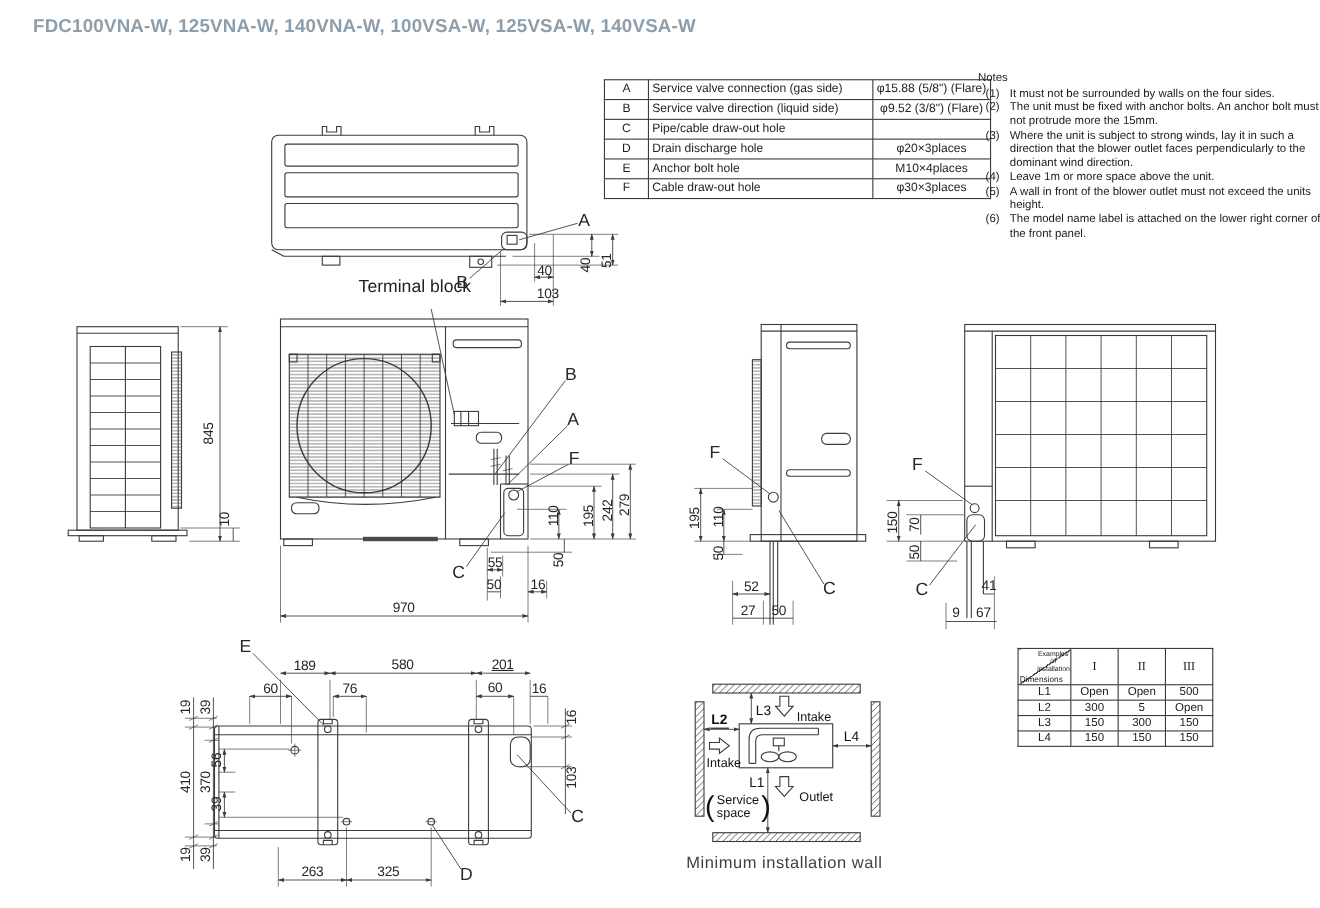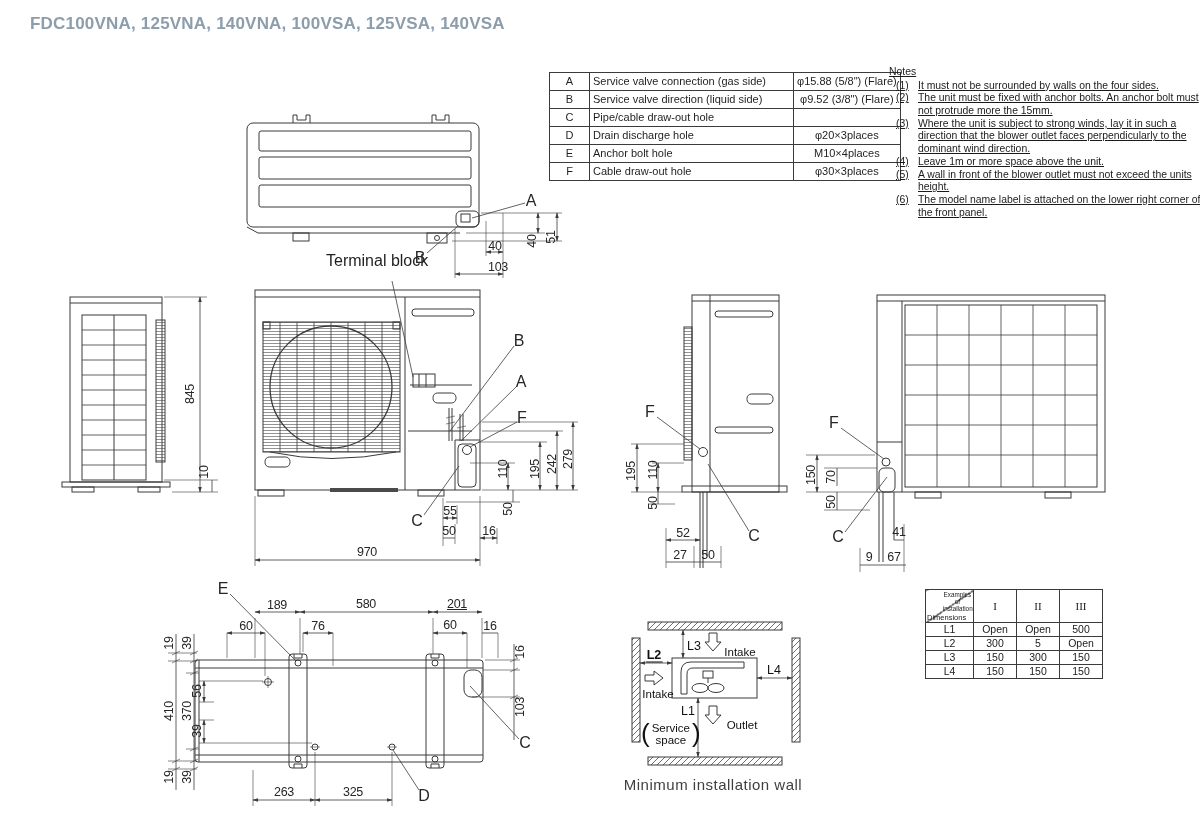--- a/index.html
+++ b/index.html
@@ -18,42 +18,42 @@
   table.sym{position:absolute;left:549px;top:72px;border-collapse:collapse;
             table-layout:fixed;font-size:11px;color:#1f1f1f;}
   table.sym td{border:1.2px solid #3b3b3b;height:17px;padding:0 3px;line-height:1.05;
                white-space:nowrap;overflow:hidden;}
   table.sym td.h{text-align:center;font-size:11px;}
   table.sym td.c-sym{text-align:center;}
   table.sym td.c-val{text-align:center;}
 
   
   .notes{position:absolute;left:889px;top:66px;width:312px;font-size:10.4px;
-         line-height:1.22;color:#1b1b1b;text-decoration:underline;}
+         line-height:1.22;color:#1b1b1b;}
   .notes .notes-title{margin-bottom:1px;}
   .note-item{display:flex;}
   .note-num{flex:none;width:22px;padding-left:7px;}
   .note-text{flex:1;}
 
   
   .dl{position:absolute;transform:translate(-50%,-50%);font-size:12.5px;
       letter-spacing:-0.3px;color:#262626;white-space:nowrap;}
   .dl.rot{transform:translate(-50%,-50%) rotate(-90deg);}
   .dl.callout{font-size:16px;letter-spacing:0;}
 
   .tb-label{position:absolute;left:326px;top:252px;font-size:16px;color:#1f1f1f;white-space:nowrap;}
 
   
   .llab{position:absolute;transform:translate(-50%,-50%);font-size:12.5px;color:#111;}
   .llab.bold{font-weight:bold;border-bottom:1.5px solid #111;padding:0 1px 0px 1px;}
   .flow{position:absolute;transform:translate(-50%,-50%);font-size:11.5px;color:#111;white-space:nowrap;}
   .service{position:absolute;left:641px;top:722px;display:flex;align-items:center;
            font-size:11.5px;color:#111;}
   .service .paren{font-size:26px;font-weight:300;line-height:0.9;}
-  .service .svc{text-align:center;line-height:1.05;padding:0 2px;}
+  .service .svc{line-height:1.05;padding:0 2px;}
   .caption{position:absolute;left:606px;top:776px;width:214px;text-align:center;
            font-size:15px;letter-spacing:0.5px;color:#3f3f3f;white-space:nowrap;}
 
   
   table.inst{position:absolute;left:925px;top:589px;border-collapse:collapse;
              table-layout:fixed;font-size:10.5px;color:#1b1b1b;}
   table.inst td{border:1.2px solid #3b3b3b;text-align:center;padding:0;height:13px;line-height:1;}
   table.inst td.it-corner{height:32px;position:relative;
       background:linear-gradient(to bottom right,transparent calc(50% - 0.6px),#3b3b3b calc(50% - 0.6px),#3b3b3b calc(50% + 0.6px),transparent calc(50% + 0.6px));}
   .corner-top{position:absolute;top:2px;right:1px;width:62%;font-size:6.3px;line-height:1.1;text-align:center;}
@@ -369,21 +369,21 @@
       <line class="d" x1="757" y1="678" x2="792" y2="678" marker-start="url(#ar)" marker-end="url(#ar)"></line>
       <line class="d" x1="698" y1="698" x2="698" y2="757" marker-start="url(#ar)" marker-end="url(#ar)"></line>
       <path d="M645,675 h9 v-4 l9,7 -9,7 v-4 h-9 z" fill="#fff"></path>
       <path d="M709,633 v9 h-4 l8,9 8,-9 h-4 v-9 z" fill="#fff"></path>
       <path d="M709,706 v9 h-4 l8,9 8,-9 h-4 v-9 z" fill="#fff"></path>
     </g>
   </g>
 </svg>
 
 <div class="title">
-  <div>FDC100VNA, 125VNA, 140VNA, 100VSA, 125VSA, 140VSA</div>
+  <div>FDC100VNA-W, 125VNA-W, 140VNA-W, 100VSA-W, 125VSA-W, 140VSA-W</div>
 </div>
 
 <table class="sym">
   <colgroup>
         <col style="width:40px">
         <col style="width:204px">
         <col style="width:95px">
       </colgroup>
   <tbody>
   <tr>

